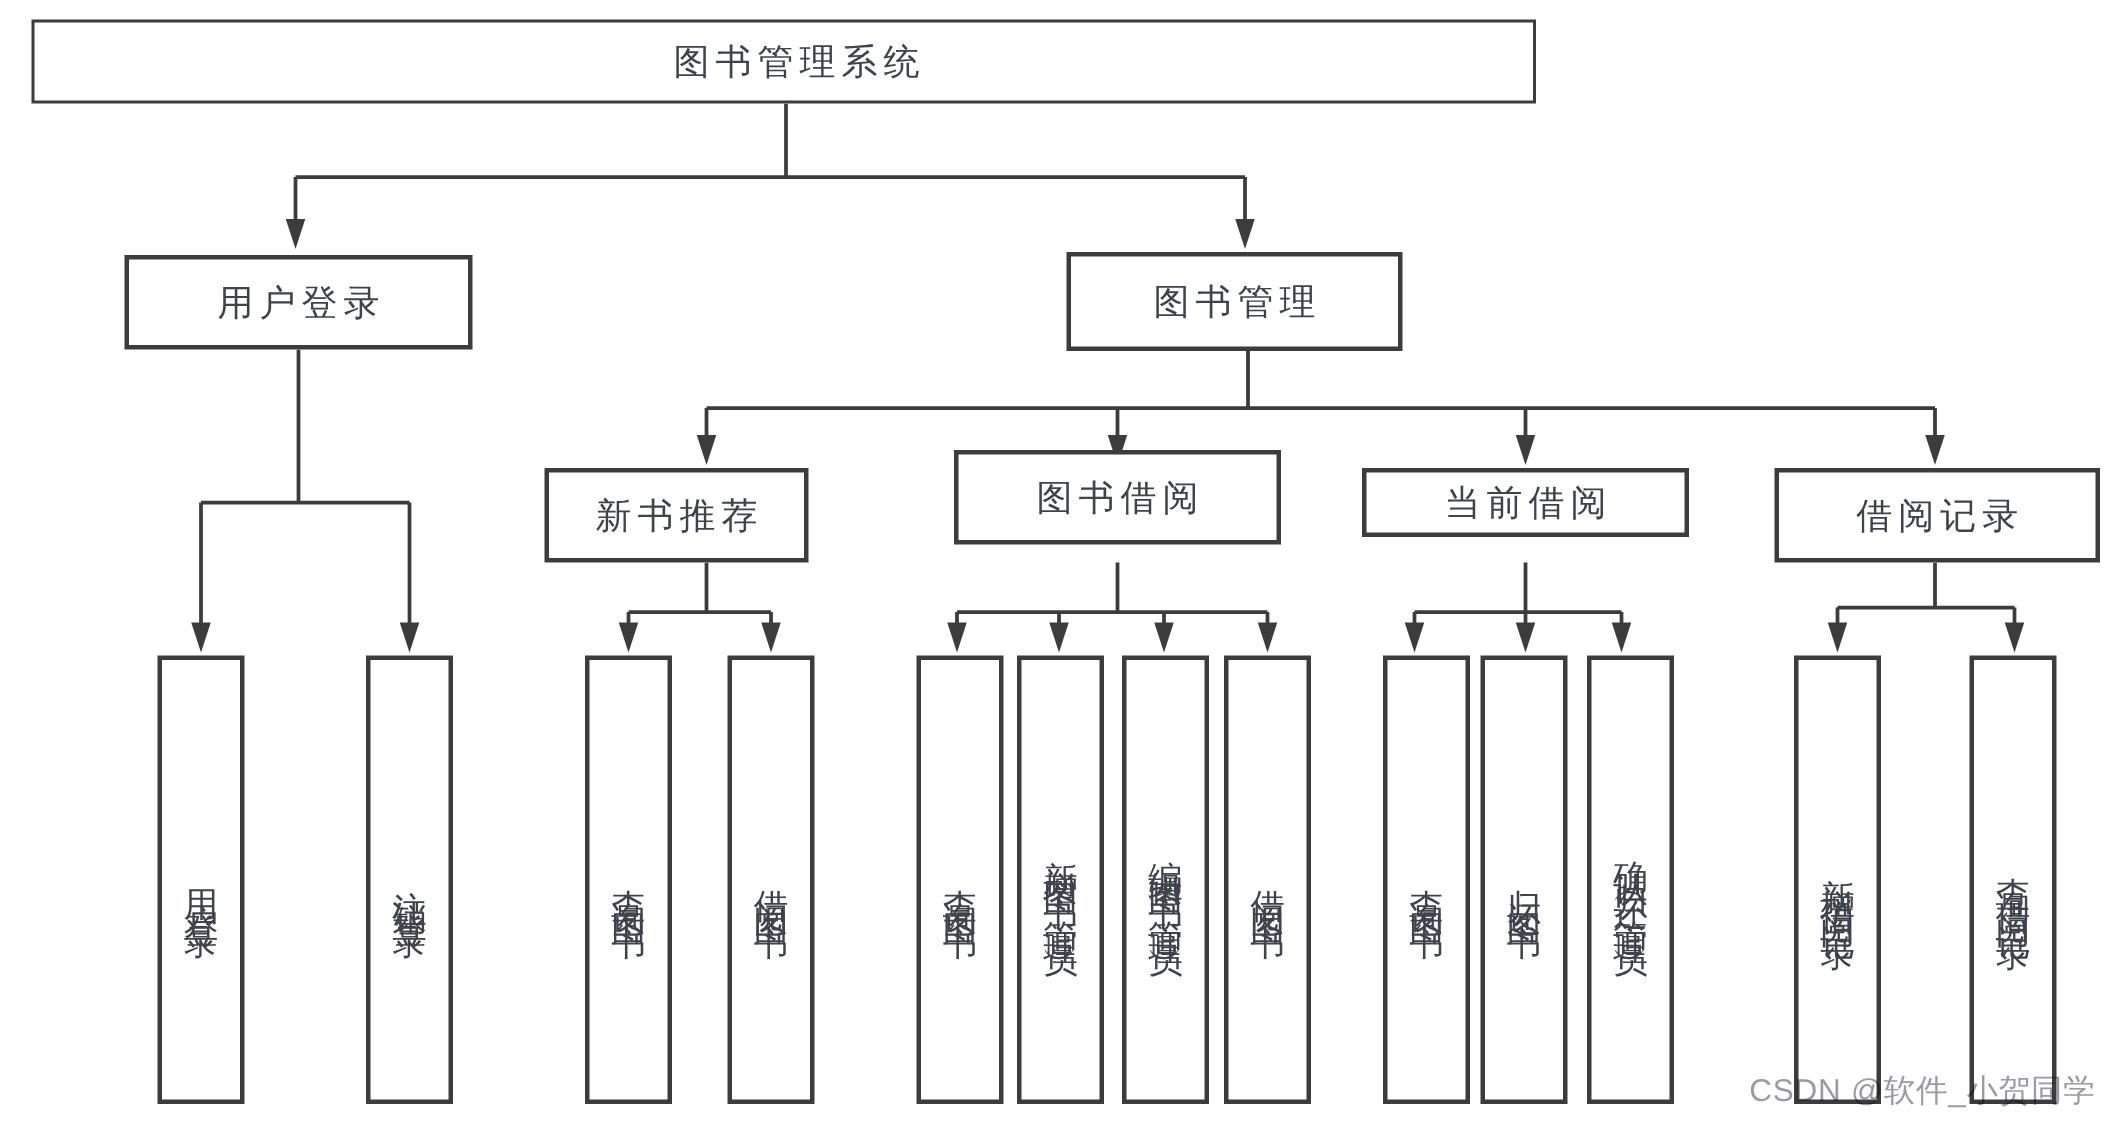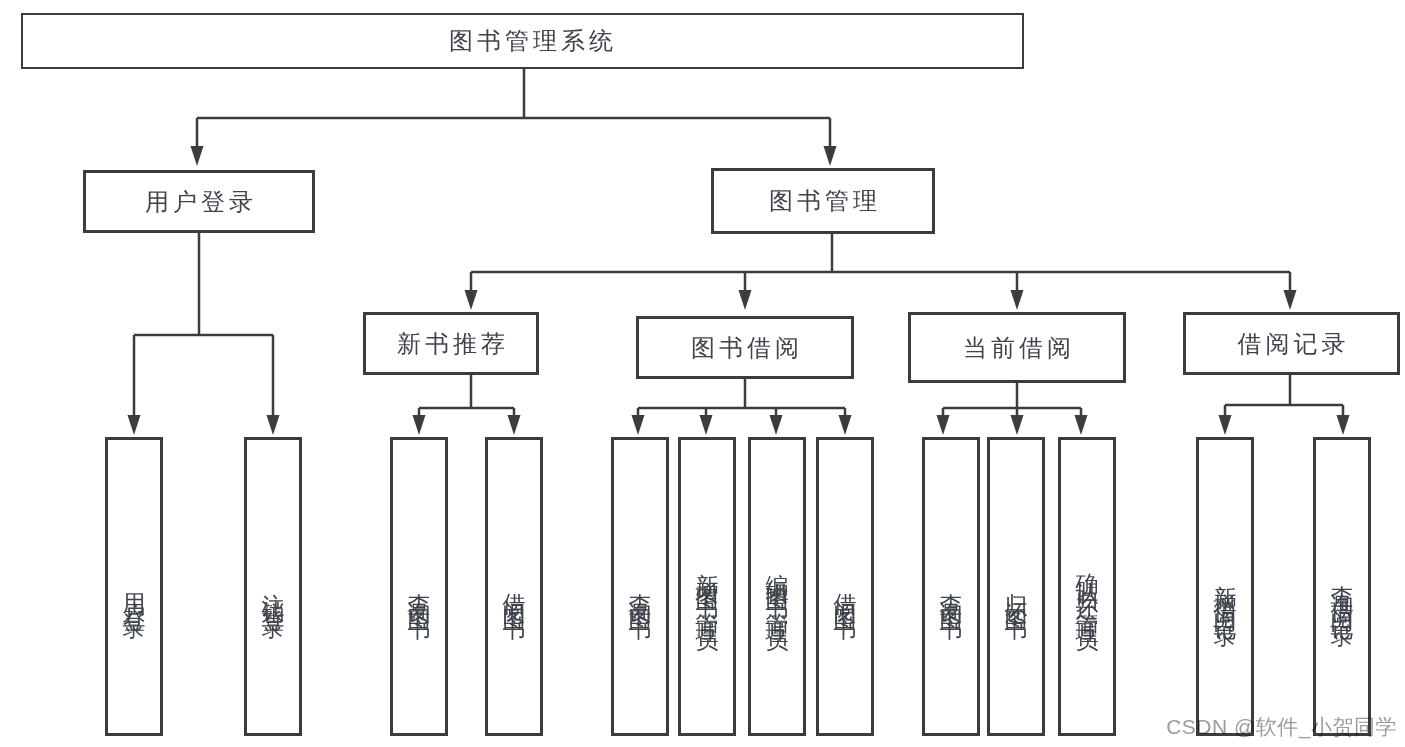--- a/index.html
+++ b/index.html
@@ -98,24 +98,24 @@
   <div class="box" style="left:83px;top:170px;width:232px;height:63px">
     <span class="hlabel">用户登录</span>
   </div>
   <div class="box" style="left:711px;top:168px;width:224px;height:66px">
     <span class="hlabel">图书管理</span>
   </div>
 
   <div class="box" style="left:363px;top:312px;width:176px;height:63px">
     <span class="hlabel">新书推荐</span>
   </div>
-  <div class="box" style="left:636px;top:316px;width:218px;height:63px">
+  <div class="box" style="left:636px;top:300px;width:218px;height:63px">
     <span class="hlabel">图书借阅</span>
   </div>
-  <div class="box" style="left:908px;top:312px;width:218px;height:71px">
+  <div class="box" style="left:908px;top:312px;width:218px;height:46px">
     <span class="hlabel">当前借阅</span>
   </div>
   <div class="box" style="left:1183px;top:312px;width:217px;height:63px">
     <span class="hlabel">借阅记录</span>
   </div>
 
   <div class="box" style="left:105px;top:437px;width:58px;height:299px">
     <span class="vlabel">用户登录</span>
   </div>
   <div class="box" style="left:244px;top:437px;width:58px;height:299px">

